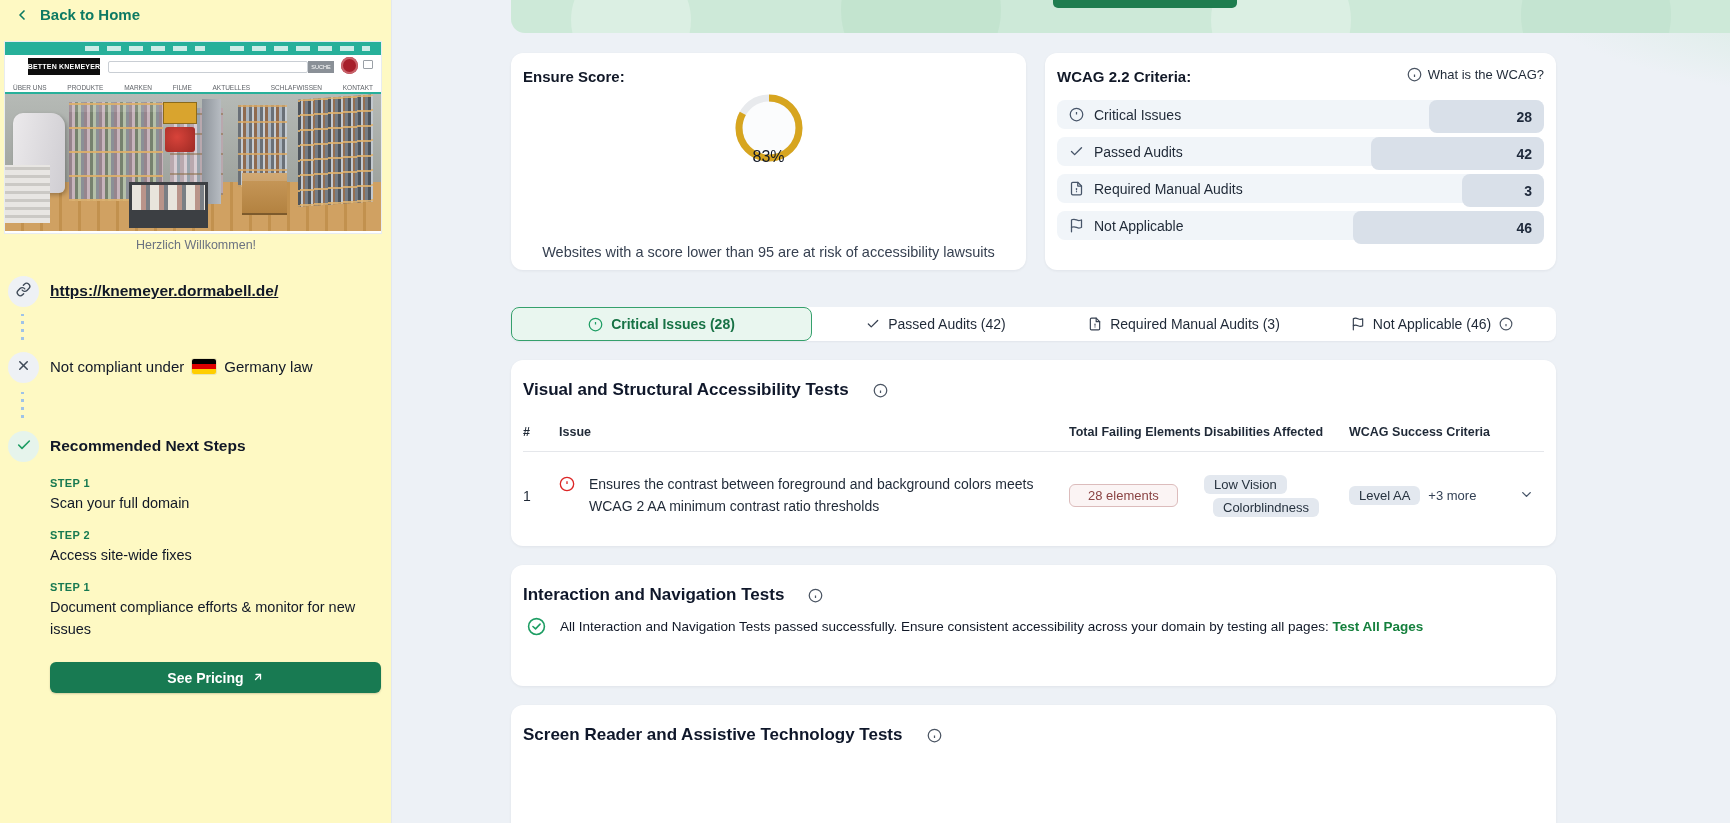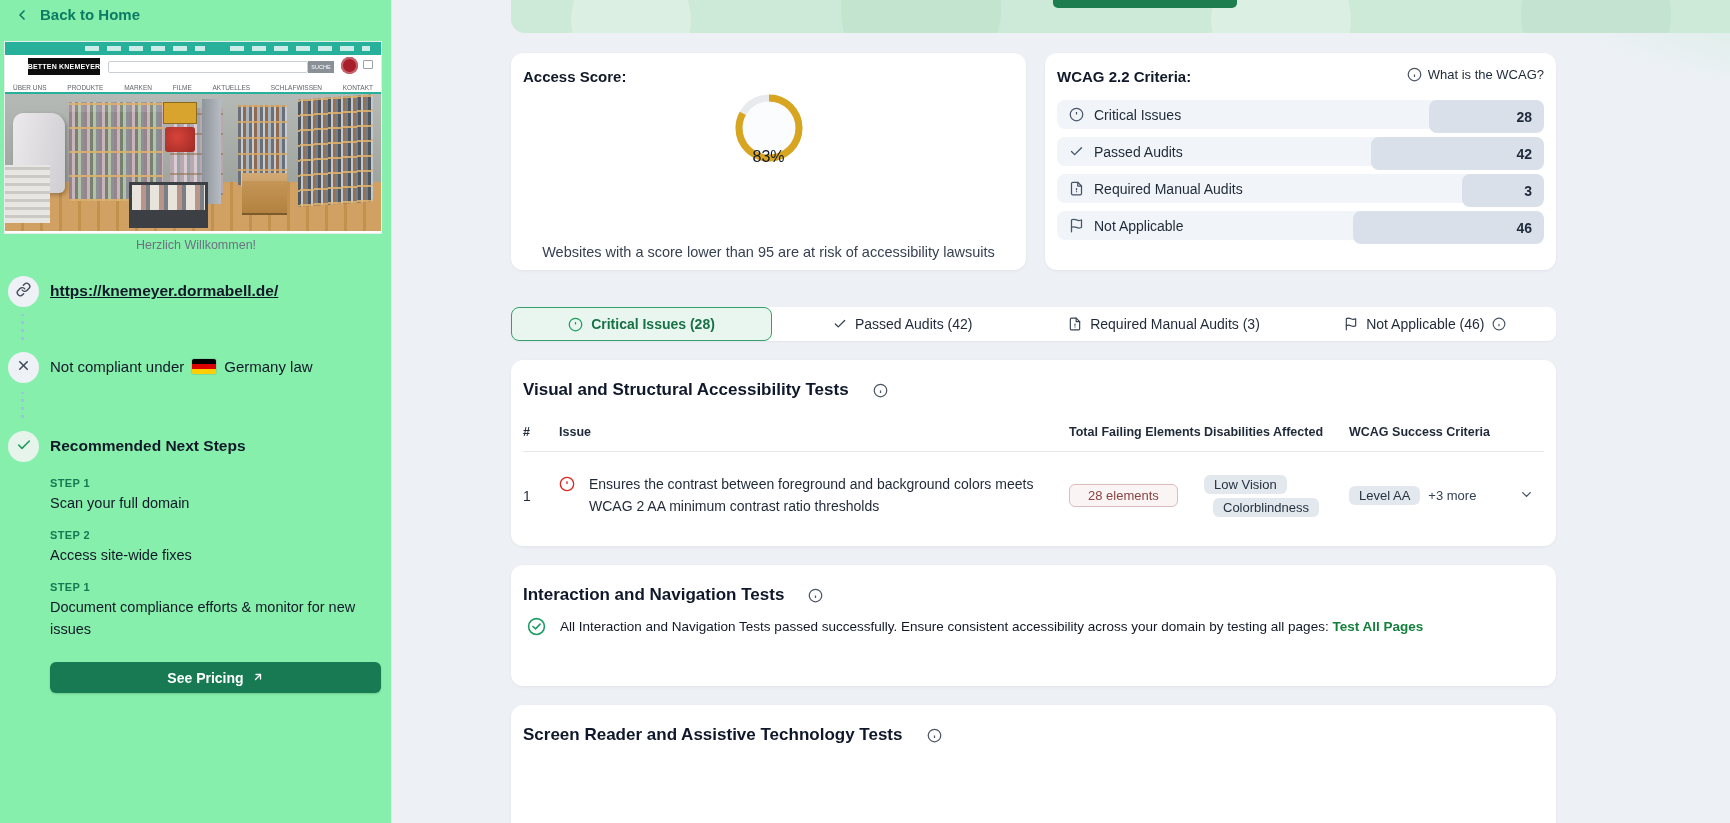--- a/index.html
+++ b/index.html
@@ -1,21 +1,21 @@
 <!DOCTYPE html>
 <html><head>
 <meta charset="utf-8">
 <style>
   * { margin:0; padding:0; box-sizing:border-box; }
   html,body { width:1730px; height:823px; overflow:hidden; }
   body { font-family:"Liberation Sans", sans-serif; background:#edf1f6; color:#1f2937; }
   .root { position:relative; width:1730px; height:823px; }
 
   
-  .sidebar { position:absolute; left:0; top:0; width:392px; height:823px; background:#86efac; border-right:1px solid #e3e8ee; z-index:5; }
+  .sidebar { position:absolute; left:0; top:0; width:392px; height:823px; background:#fef9c3; border-right:1px solid #e3e8ee; z-index:5; }
   .back-row { position:absolute; left:14px; top:6px; display:flex; align-items:center; gap:10px; cursor:pointer; }
   .back-row .chev { color:#0d7a63; display:flex; }
   .back-label { color:#0d7a63; font-weight:bold; font-size:15px; }
 
   .thumb { position:absolute; left:5px; top:42px; width:376px; height:191px; background:#fff; box-shadow:0 0 0 1px #e8ecf0; }
   .thumb-topbar { height:13px; background:#27b09a; position:relative; }
   .tb-specks { position:absolute; top:4px; height:5px; background:repeating-linear-gradient(90deg, rgba(255,255,255,.85) 0 14px, rgba(255,255,255,0) 14px 22px); opacity:.9; }
   .tb-specks.l { left:80px; width:120px; }
   .tb-specks.r { left:225px; width:140px; }
   .thumb-navrow { height:27px; background:#fff; position:relative; }
@@ -87,21 +87,21 @@
   .wcag-rows { position:absolute; left:12px; right:12px; top:47px; display:flex; flex-direction:column; gap:8px; }
   .wcag-row { position:relative; height:29px; background:#f1f5f9; border-radius:8px; display:flex; align-items:center; padding-left:12px; gap:10px; }
   .wcag-row .w-icon { color:#475569; display:flex; }
   .wcag-row .w-label { font-size:14px; color:#1f2937; }
   .wcag-pill { position:absolute; right:0; top:0; height:33px; background:#d9e0e9; border-radius:8px; display:flex; align-items:center; justify-content:flex-end; padding-right:12px; font-size:14px; font-weight:bold; color:#1e293b; }
   .wp0 { width:115px; } .wp1 { width:173px; } .wp2 { width:82px; } .wp3 { width:191px; }
 
   .tabsbar { position:absolute; left:118px; top:307px; width:1045px; height:34px; background:#fff; border-radius:8px; display:flex; align-items:stretch; box-shadow:0 1px 2px rgba(15,23,42,.05); }
   .tab { display:flex; align-items:center; justify-content:center; gap:8px; font-size:14px; color:#1f2937; cursor:pointer; flex:1; }
   .tab .t-icon { display:flex; color:#374151; }
-  .tab.active { flex:none; width:261px; background:#e9f6ef; border:1px solid #35a06c; border-radius:8px; color:#177245; font-weight:bold; }
+  .tab.active { flex:none; width:301px; background:#e9f6ef; border:1px solid #35a06c; border-radius:8px; color:#177245; font-weight:bold; }
   .tab.active .t-icon { color:#1d9d63; }
   .tab .t-info { display:flex; color:#4b5563; }
 
   .visual-card { left:118px; top:360px; width:1045px; height:186px; }
   .section-title-row { position:absolute; left:12px; top:20px; display:flex; align-items:center; gap:24px; }
   .section-title { font-size:17px; font-weight:bold; color:#0f172a; }
   .info-ic { color:#4b5563; display:flex; cursor:pointer; }
   .vtable-head { position:absolute; left:12px; right:12px; top:65px; display:grid; grid-template-columns:36px 510px 135px 145px 150px 1fr; align-items:center; font-size:12.5px; font-weight:bold; color:#1f2937; padding-bottom:12px; border-bottom:1px solid #e5e7eb; }
   .vtable-row { position:absolute; left:12px; right:12px; top:100px; display:grid; grid-template-columns:36px 510px 135px 145px 150px 1fr; align-items:center; padding-top:14px; font-size:14px; color:#1f2937; }
   .issue-cell { display:flex; align-items:flex-start; gap:14px; padding-right:30px; }
@@ -243,21 +243,21 @@
     <div class="banner-deco"></div>
     <div class="banner">
       <div class="blob b1"></div>
       <div class="blob b2"></div>
       <div class="blob b3"></div>
       <div class="blob b4"></div>
       <button class="banner-btn"></button>
     </div>
 
     <section class="card audit-card">
-      <div class="card-title">Access Score:</div>
+      <div class="card-title">Ensure Score:</div>
       <div class="gauge-wrap">
         <svg width="78" height="78" viewBox="0 0 78 78">
           <circle cx="39" cy="39" r="30" fill="#fbfcfd" stroke="#e8eaed" stroke-width="7"></circle>
           <circle cx="39" cy="39" r="30" fill="none" stroke="#d7a51f" stroke-width="7" stroke-dasharray="156.45 188.5" stroke-linecap="butt" transform="rotate(-90 39 39)"></circle>
         </svg>
       </div>
       <div class="gauge-label">83%</div>
       <div class="audit-caption">
         <span>Websites with a score lower than 95 are at risk of accessibility lawsuits</span>
       </div>

